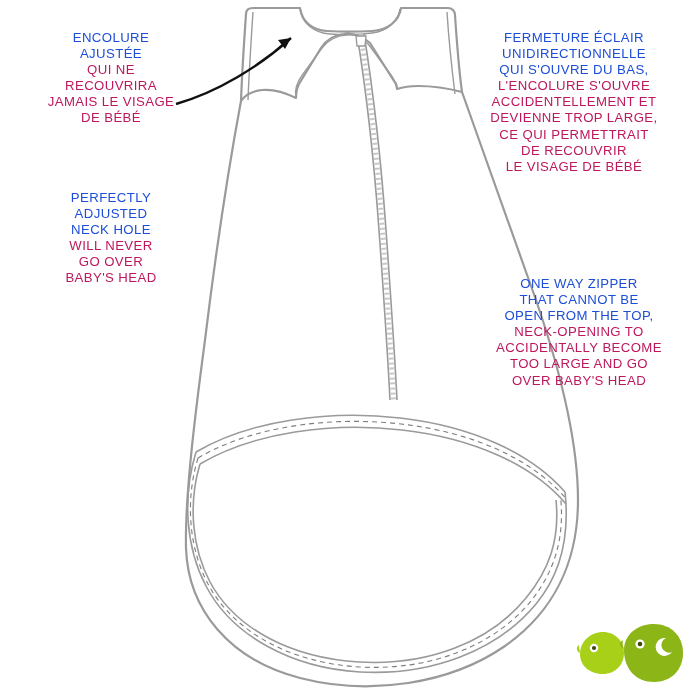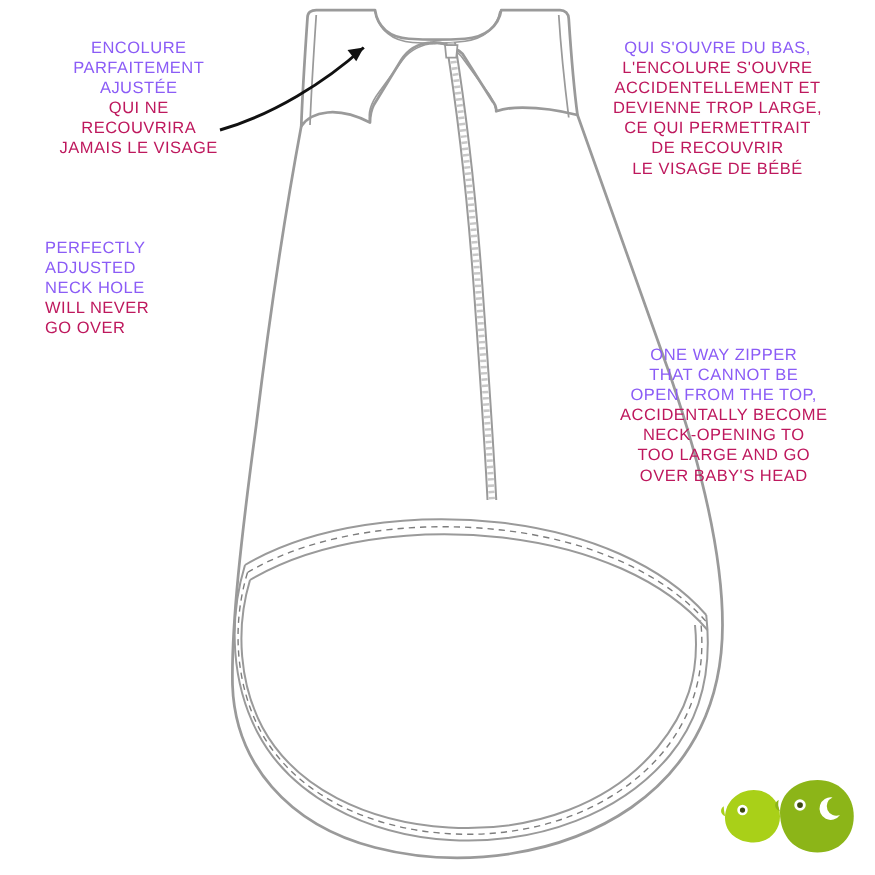--- a/index.html
+++ b/index.html
@@ -26,40 +26,40 @@
     height: 700px;
   }
   .callout {
     position: absolute;
     text-transform: uppercase;
     letter-spacing: 0.4px;
     line-height: 1.22;
     font-size: 13.2px;
   }
   .callout .green {
-    color: #8b5cf6;
+    color: #1d4ed8;
     display: block;
   }
   .callout .dark {
     color: #be185d;
     display: block;
   }
   .align-center { text-align: center; }
 
   #callout-neck-fr {
     left: 36px;
     top: 30px;
     width: 150px;
     text-align: center;
   }
   #callout-neck-en {
     left: 36px;
     top: 190px;
     width: 150px;
-    text-align: left;
+    text-align: center;
   }
   #callout-zip-fr {
     right: 26px;
     top: 30px;
     width: 200px;
     text-align: center;
   }
   #callout-zip-en {
     right: 26px;
     top: 276px;
@@ -158,51 +158,54 @@
     </g>
 
     <g stroke="#111111" stroke-width="2.4" fill="none">
       <path d="M176,104 C218,92 260,66 291,38"></path>
       <path d="M291,38 l-13,2 l7,9 Z" fill="#111111" stroke="none"></path>
     </g>
   </svg>
 
   <div class="callout align-center" id="callout-neck-fr">
     <span class="green">Encolure</span>
-    <span class="green">parfaitement</span>
     <span class="green">ajustée</span>
     <span class="dark">qui ne</span>
     <span class="dark">recouvrira</span>
     <span class="dark">jamais le visage</span>
+    <span class="dark">de bébé</span>
   </div>
 
   <div class="callout align-center" id="callout-neck-en">
     <span class="green">Perfectly</span>
     <span class="green">adjusted</span>
     <span class="green">neck hole</span>
     <span class="dark">will never</span>
     <span class="dark">go over</span>
+    <span class="dark">baby's head</span>
   </div>
 
   <div class="callout align-center" id="callout-zip-fr">
+    <span class="green">Fermeture éclair</span>
+    <span class="green">unidirectionnelle</span>
     <span class="green">qui s'ouvre du bas,</span>
     <span class="dark">l'encolure s'ouvre</span>
     <span class="dark">accidentellement et</span>
     <span class="dark">devienne trop large,</span>
     <span class="dark">ce qui permettrait</span>
     <span class="dark">de recouvrir</span>
     <span class="dark">le visage de bébé</span>
   </div>
 
   <div class="callout align-center" id="callout-zip-en">
     <span class="green">One way zipper</span>
     <span class="green">that cannot be</span>
     <span class="green">open from the top,</span>
+    <span class="dark">neck-opening to</span>
     <span class="dark">accidentally become</span>
-    <span class="dark">neck-opening to</span>
     <span class="dark">too large and go</span>
     <span class="dark">over baby's head</span>
   </div>
 
   <svg class="logo" viewBox="0 0 110 66">
 
     <g>
       <path d="M4,34 C4,21 15,12 27,12 C39,12 48,21 48,33 C48,45 39,54 27,54 C15,54 4,47 4,34 Z" fill="#a9d018"></path>
       <circle cx="18" cy="28" r="4.2" fill="#ffffff"></circle>
       <circle cx="18" cy="28" r="2.1" fill="#3c4a10"></circle>

